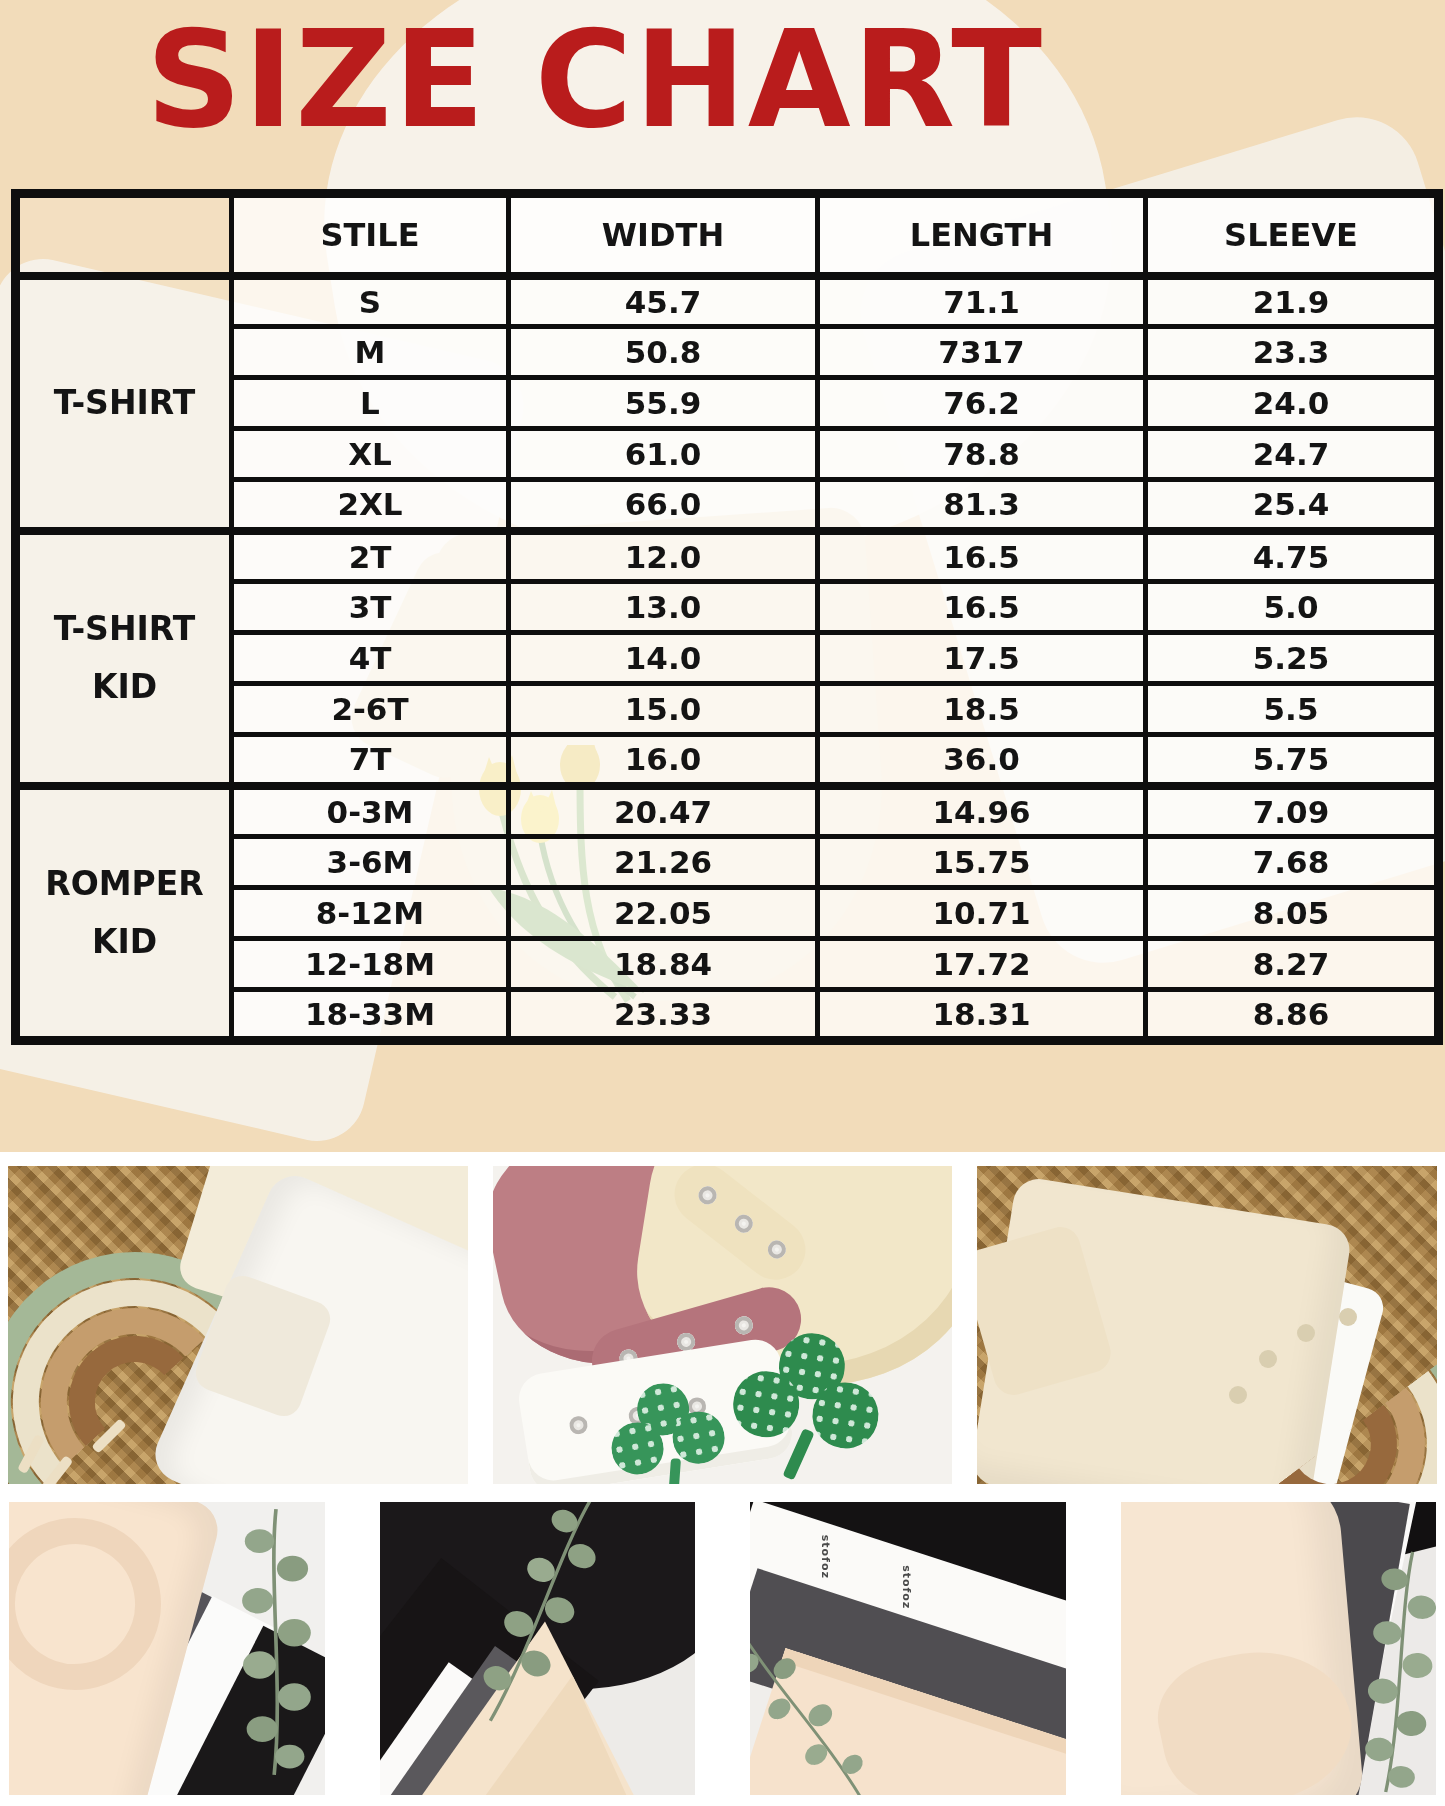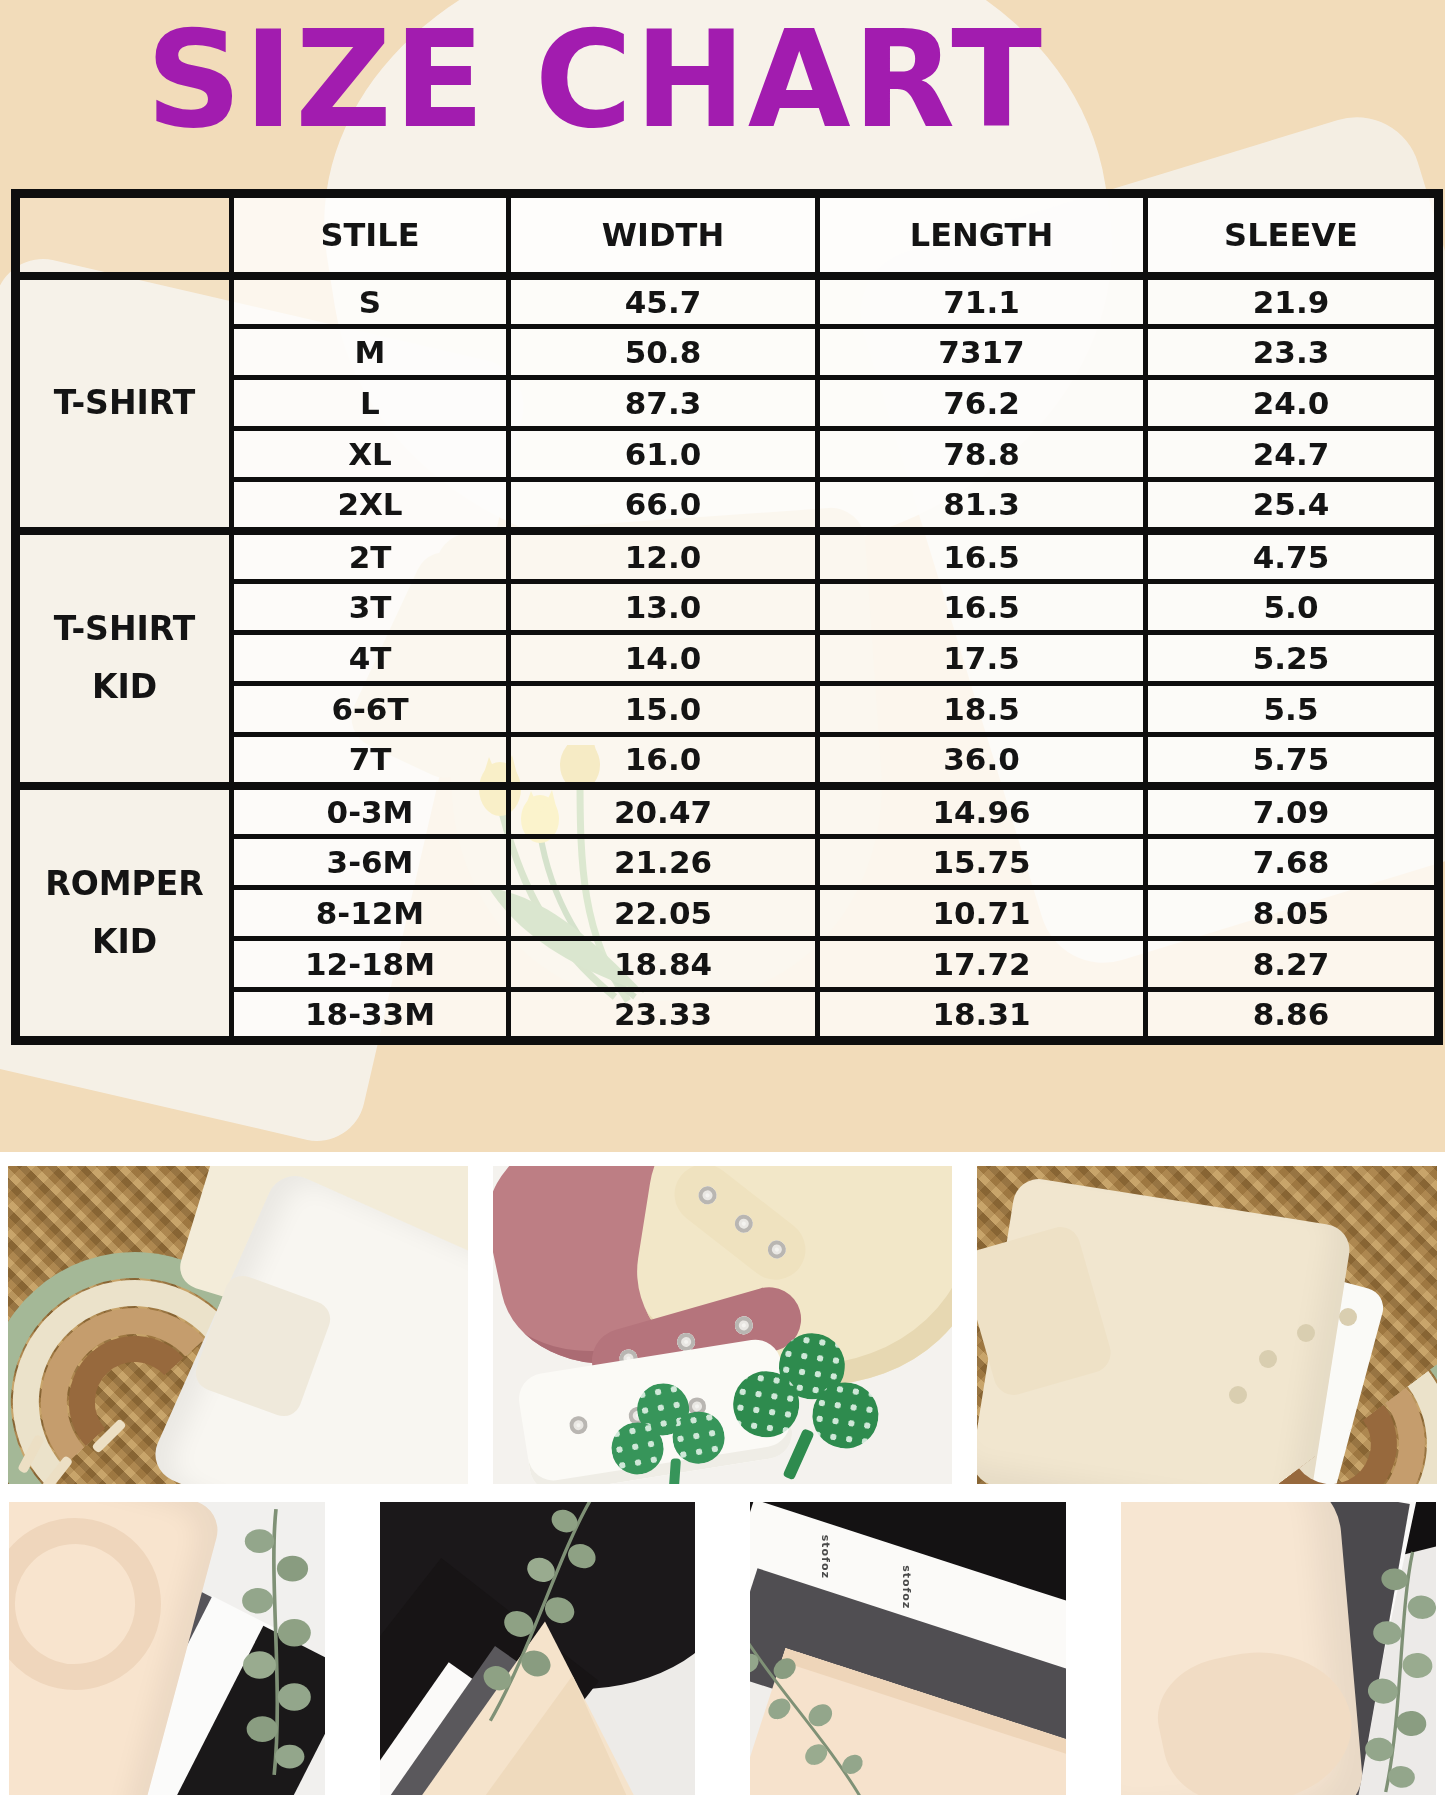--- a/index.html
+++ b/index.html
@@ -16,21 +16,21 @@
           border-radius:48px;transform:rotate(13deg);}
   .blob-c{left:940px;top:170px;width:580px;height:740px;background:#f5f1ea;opacity:.85;
           border-radius:64px;transform:rotate(-17deg);}
   .blob-d{left:450px;top:520px;width:430px;height:480px;background:#eedfc0;opacity:.95;
           border-radius:34px 34px 45% 45%;transform:rotate(-4deg);}
   .blob-e{left:380px;top:560px;width:130px;height:210px;background:#eedfc0;opacity:.95;
           border-radius:30px;transform:rotate(25deg);}
   .tulips{position:absolute;left:430px;top:745px;width:270px;height:265px;}
 
   .title{position:absolute;left:146px;top:14px;font-size:133px;line-height:1;
-         font-weight:bold;letter-spacing:2px;color:#a21caf;white-space:nowrap;}
+         font-weight:bold;letter-spacing:2px;color:#b91c1c;white-space:nowrap;}
 
   
   .tablewrap{position:absolute;left:11px;top:189px;width:1423px;}
   table.szt{width:100%;border-collapse:collapse;table-layout:fixed;
             border:9px solid #0e0e0e;}
   .szt th,.szt td{border:5px solid #0e0e0e;text-align:center;vertical-align:middle;
                   padding:0;font-weight:bold;}
   .szt thead th{border-bottom-width:8px;}
   .szt tr.sec td,.szt tr.sec th{border-top-width:8px;}
   .szt thead tr{height:82px;}
@@ -135,21 +135,21 @@
           <td>21.9</td>
         </tr>
         <tr>
           <td>M</td>
           <td>50.8</td>
           <td>7317</td>
           <td>23.3</td>
         </tr>
         <tr>
           <td>L</td>
-          <td>87.3</td>
+          <td>55.9</td>
           <td>76.2</td>
           <td>24.0</td>
         </tr>
         <tr>
           <td>XL</td>
           <td>61.0</td>
           <td>78.8</td>
           <td>24.7</td>
         </tr>
         <tr>
@@ -172,21 +172,21 @@
           <td>16.5</td>
           <td>5.0</td>
         </tr>
         <tr>
           <td>4T</td>
           <td>14.0</td>
           <td>17.5</td>
           <td>5.25</td>
         </tr>
         <tr>
-          <td>6-6T</td>
+          <td>2-6T</td>
           <td>15.0</td>
           <td>18.5</td>
           <td>5.5</td>
         </tr>
         <tr>
           <td>7T</td>
           <td>16.0</td>
           <td>36.0</td>
           <td>5.75</td>
         </tr>

